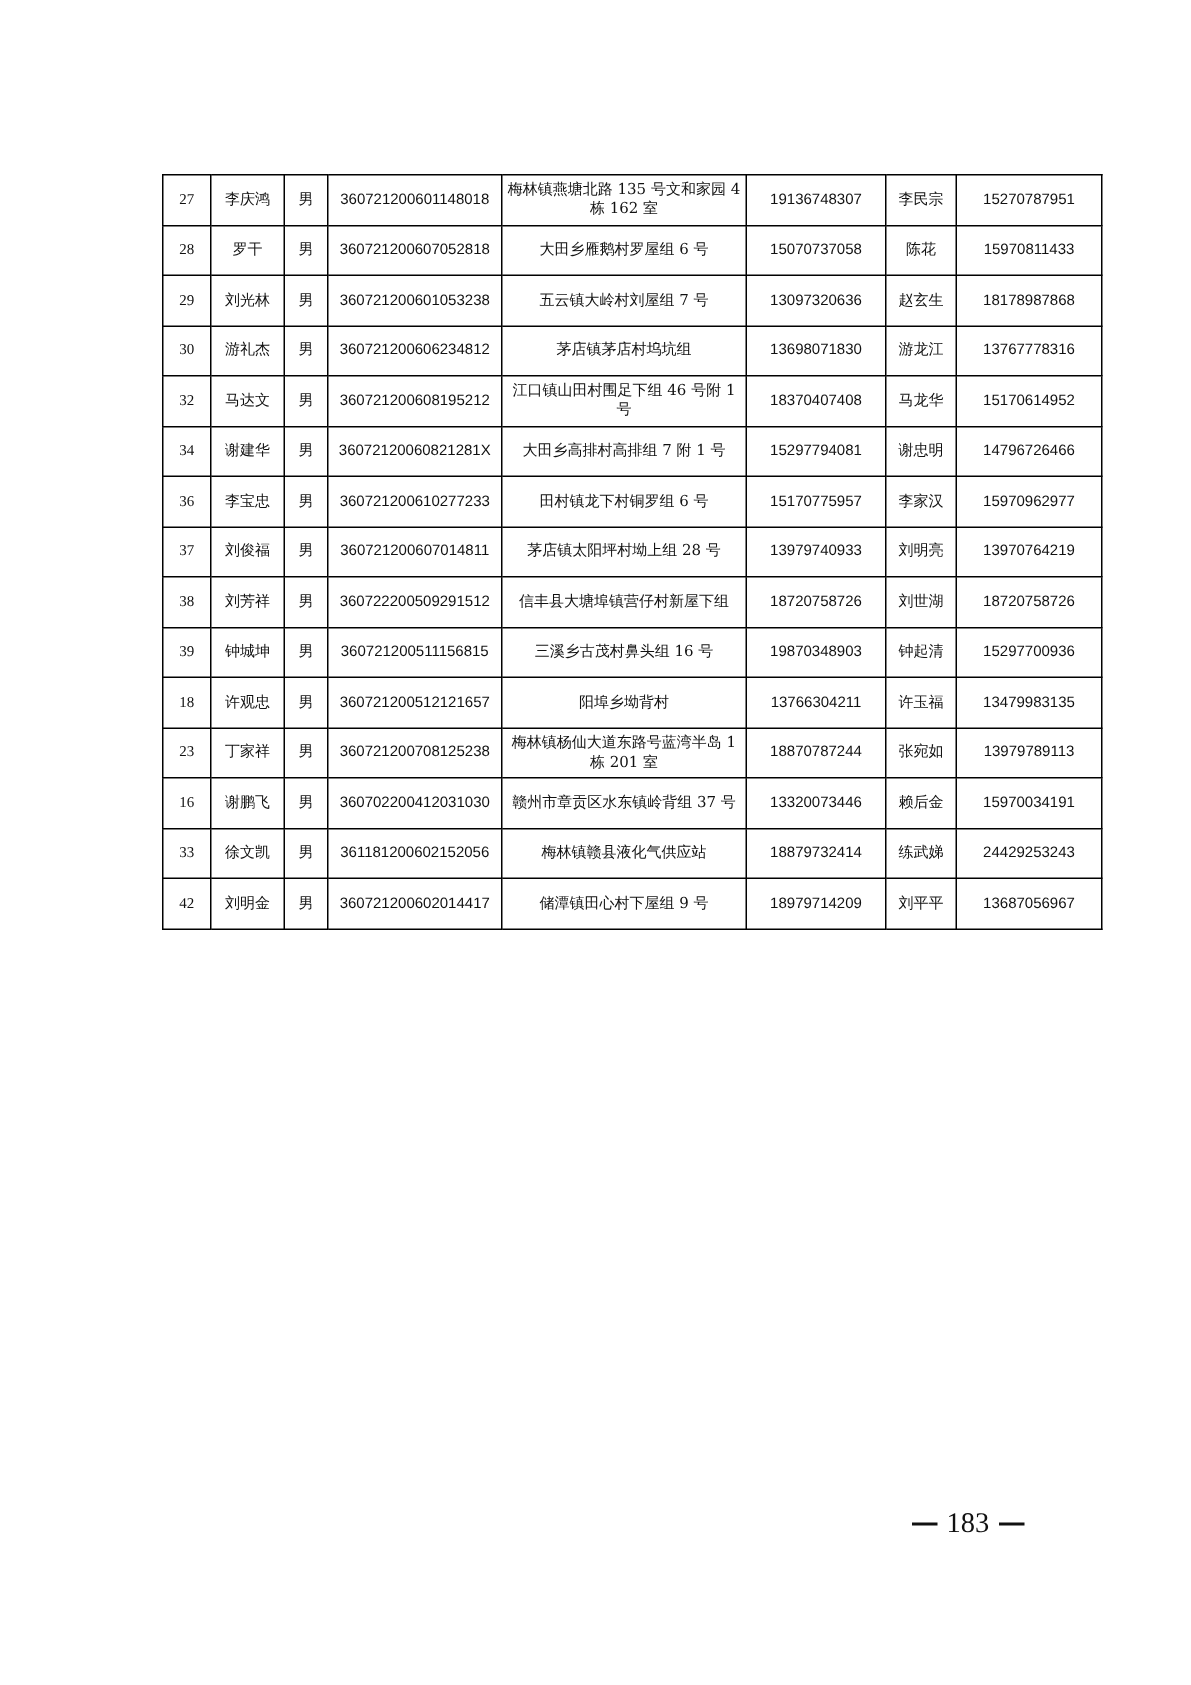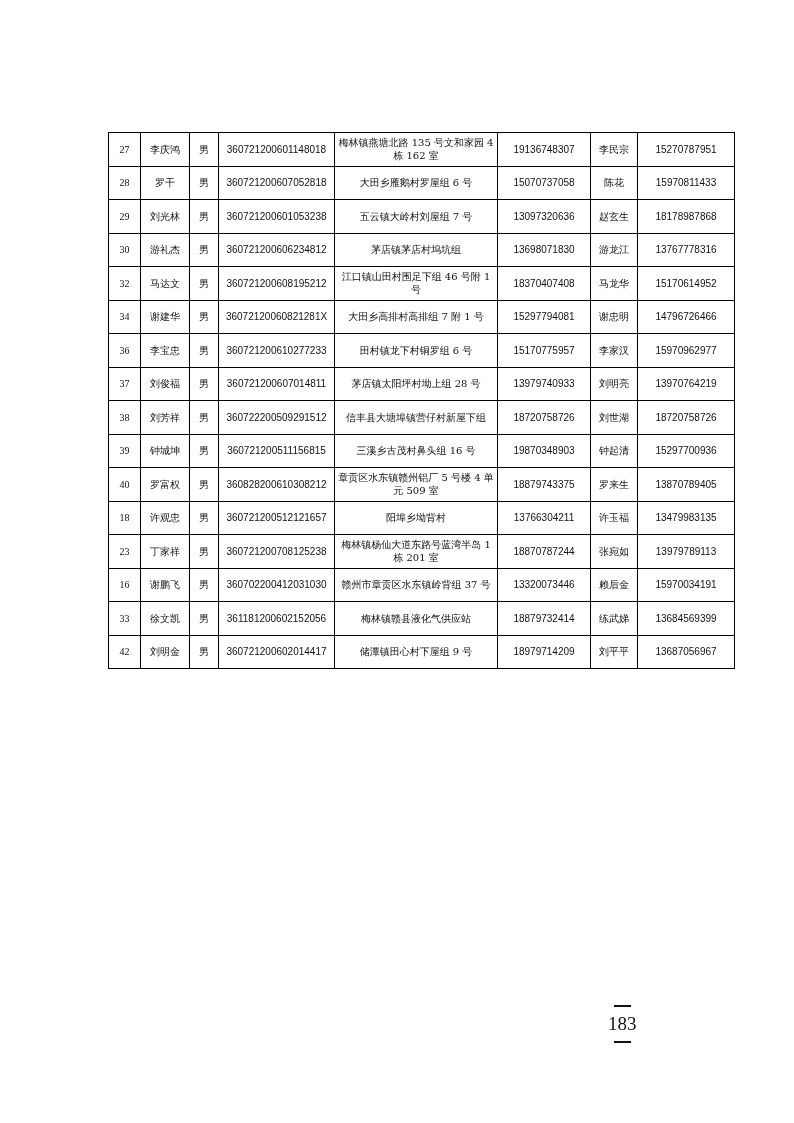--- a/index.html
+++ b/index.html
@@ -1,28 +1,28 @@
 <!DOCTYPE html>
 <html><head>
 <meta charset="utf-8">
 <style>
   html, body { margin: 0; padding: 0; background: #ffffff; }
   body { width: 794px; height: 1123px; position: relative; overflow: hidden;
          font-family: "DejaVu Serif", "Liberation Serif", serif; color: #111; }
   .page { position: absolute; left: 0; top: 0; width: 794px; height: 1123px; background: #fff; }
-  table.roster { position: absolute; left: 108px; top: 132px; width: 626px;
+  table.roster { position: absolute; left: 108px; top: 116px; width: 626px;
          border-collapse: collapse; table-layout: fixed; }
   table.roster td { border: 1.2px solid #000; height: 32.5px; padding: 0 2px;
          text-align: center; vertical-align: middle; font-size: 10px; line-height: 13px; }
   td.c-no { font-family: "Liberation Serif", serif; font-size: 10.5px; }
   td.c-name, td.c-gender, td.c-contact { font-size: 10.5px; }
   td.c-id, td.c-phone, td.c-cphone { font-family: Liberation Sans, sans-serif; font-size: 10.5px; letter-spacing: 0px; }
   td.c-addr { font-size: 10px; }
   .page-number { position: absolute; left: 608px; top: 1005px; font-family: "Liberation Serif", serif;
-         font-size: 19px; color: #111; display: flex; align-items: center; gap: 6px; flex-direction: column; }
+         font-size: 19px; color: #111; display: flex; align-items: center; gap: 6px; }
   .dash { display: inline-block; width: 17px; height: 2px; background: #111; }
 </style>
 </head>
 <body>
 
 <div class="page">
   <table class="roster">
     <colgroup>
       <col style="width:32px">
         <col style="width:49px">
@@ -128,30 +128,20 @@
           <td class="c-no">39</td>
           <td class="c-name">钟城坤</td>
           <td class="c-gender">男</td>
           <td class="c-id">360721200511156815</td>
           <td class="c-addr">三溪乡古茂村鼻头组 16 号</td>
           <td class="c-phone">19870348903</td>
           <td class="c-contact">钟起清</td>
           <td class="c-cphone">15297700936</td>
         </tr>
         <tr>
-          <td class="c-no">40</td>
-          <td class="c-name">罗富权</td>
-          <td class="c-gender">男</td>
-          <td class="c-id">360828200610308212</td>
-          <td class="c-addr">章贡区水东镇赣州铝厂 5 号楼 4 单元 509 室</td>
-          <td class="c-phone">18879743375</td>
-          <td class="c-contact">罗来生</td>
-          <td class="c-cphone">13870789405</td>
-        </tr>
-        <tr>
           <td class="c-no">18</td>
           <td class="c-name">许观忠</td>
           <td class="c-gender">男</td>
           <td class="c-id">360721200512121657</td>
           <td class="c-addr">阳埠乡坳背村</td>
           <td class="c-phone">13766304211</td>
           <td class="c-contact">许玉福</td>
           <td class="c-cphone">13479983135</td>
         </tr>
         <tr>
@@ -175,21 +165,21 @@
           <td class="c-cphone">15970034191</td>
         </tr>
         <tr>
           <td class="c-no">33</td>
           <td class="c-name">徐文凯</td>
           <td class="c-gender">男</td>
           <td class="c-id">361181200602152056</td>
           <td class="c-addr">梅林镇赣县液化气供应站</td>
           <td class="c-phone">18879732414</td>
           <td class="c-contact">练武娣</td>
-          <td class="c-cphone">13684569399</td>
+          <td class="c-cphone">24429253243</td>
         </tr>
         <tr>
           <td class="c-no">42</td>
           <td class="c-name">刘明金</td>
           <td class="c-gender">男</td>
           <td class="c-id">360721200602014417</td>
           <td class="c-addr">储潭镇田心村下屋组 9 号</td>
           <td class="c-phone">18979714209</td>
           <td class="c-contact">刘平平</td>
           <td class="c-cphone">13687056967</td>

